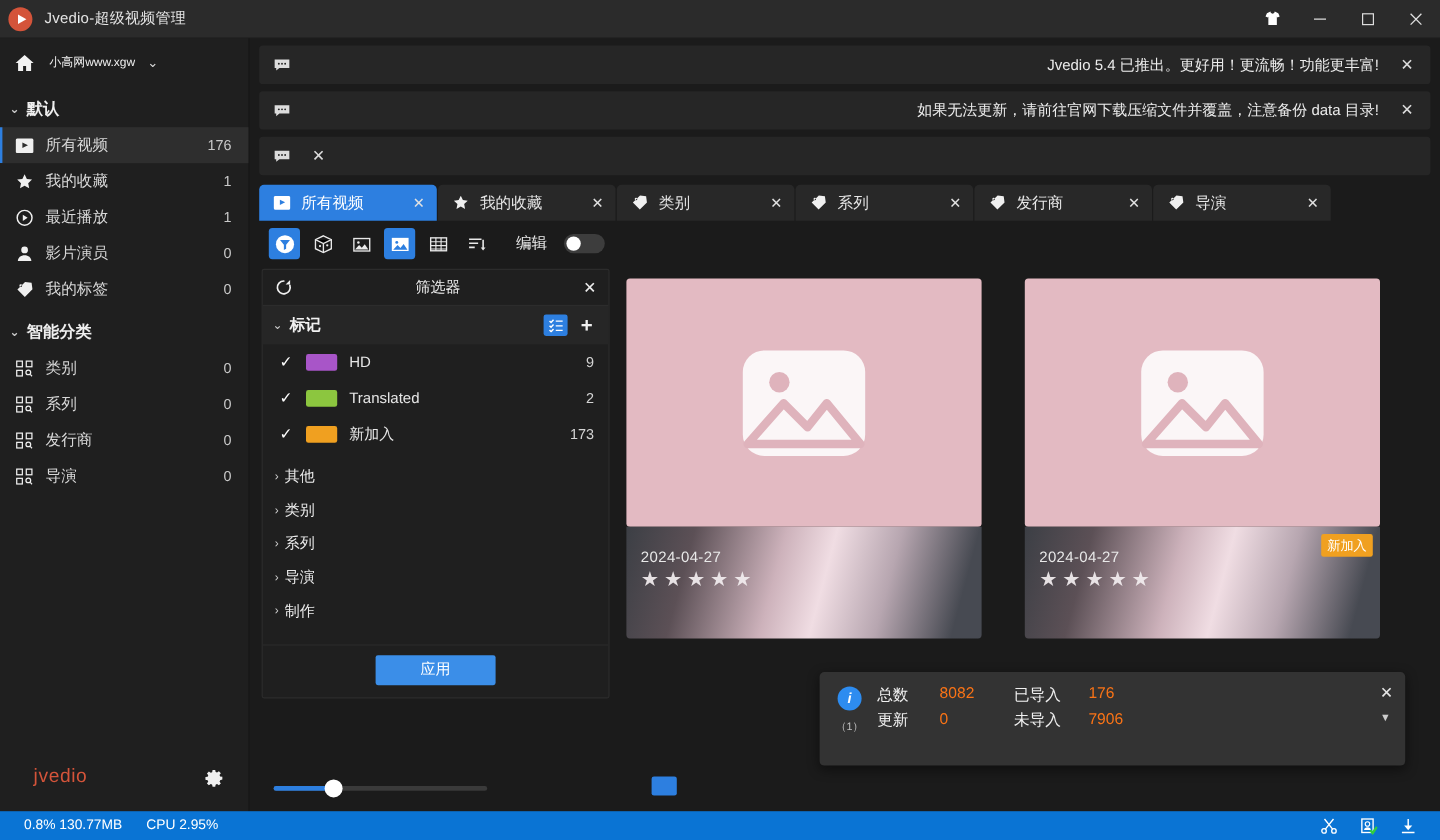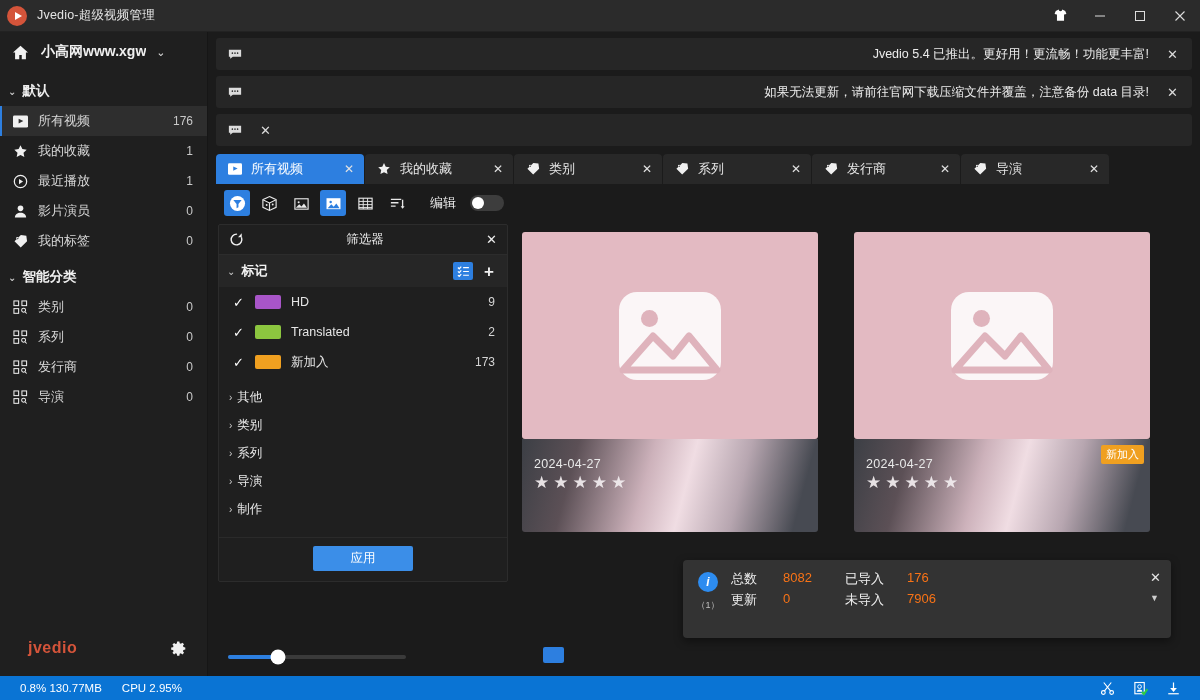--- a/index.html
+++ b/index.html
@@ -40,39 +40,39 @@
 
   
   .sidebar {
     width: 208px; flex: 0 0 208px; background: #1f1f1f; display: flex; flex-direction: column;
     border-right: 1px solid #161616;
   }
   .sb-header {
     height: 36px; display: flex; align-items: center; padding: 0 12px; gap: 12px; margin-top: 2px;
   }
   .sb-home { color: #f2f2f2; font-size: 15px; display:flex; align-items:center; }
-  .sb-title { font-size: 14px; color: #f0f0f0; white-space: nowrap; overflow: hidden; font-weight: bold; }
+  .sb-title { font-size: 10px; color: #f0f0f0; white-space: nowrap; overflow: hidden; }
   .sb-caret { color: #ddd; font-size: 11px; margin-left: -2px; }
 
   .sb-group {
     display: flex; align-items: center; gap: 6px; padding: 0 8px;
     height: 30px; font-size: 13.5px; color: #efefef; font-weight: 600; margin-top: 6px;
   }
   .sb-group .chev { font-size: 10px; color: #ccc; }
   .sb-item {
     display: flex; align-items: center; height: 30px; padding: 0 14px 0 12px;
     font-size: 13px; color: #d8d8d8; gap: 10px; cursor: default;
   }
   .sb-item.active { background: #2e2e2e; box-shadow: inset 2px 0 0 #2d7fe0; }
   .sb-icon { width: 16px; height: 16px; display: flex; align-items: center; justify-content: center; color: #f0f0f0; flex: 0 0 16px; }
   .sb-label { flex: 1; white-space: nowrap; }
   .sb-count { font-size: 12px; color: #c9c9c9; }
   .sb-spacer { flex: 1; }
   .sb-footer { height: 56px; display: flex; align-items: center; padding: 0 20px 0 28px; }
-  .brand { color: #d4543a; font-size: 16px; font-weight: 700; letter-spacing: .5px; }
+  .brand { color: #d4543a; font-size: 16px; font-weight: 400; letter-spacing: .5px; }
   .sb-footer .gear { margin-left: auto; color: #f0f0f0; font-size: 17px; display:flex; }
 
   
   .right { flex: 1; min-width: 0; display: flex; flex-direction: column; background: #1b1b1b; }
 
   
   .notices { padding: 6px 8px 0 8px; display: flex; flex-direction: column; gap: 6px; }
   .notice {
     background: #262626; border-radius: 3px; height: 32px; display: flex; align-items: center;
     padding: 0 8px 0 12px; gap: 12px; font-size: 12.5px; color: #ececec;

